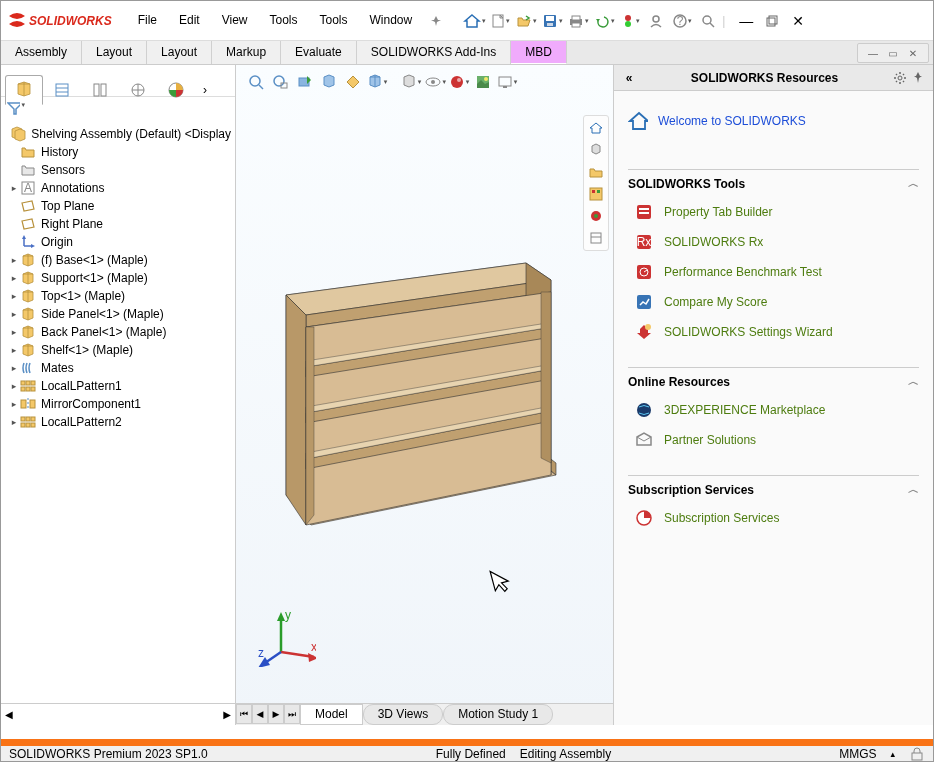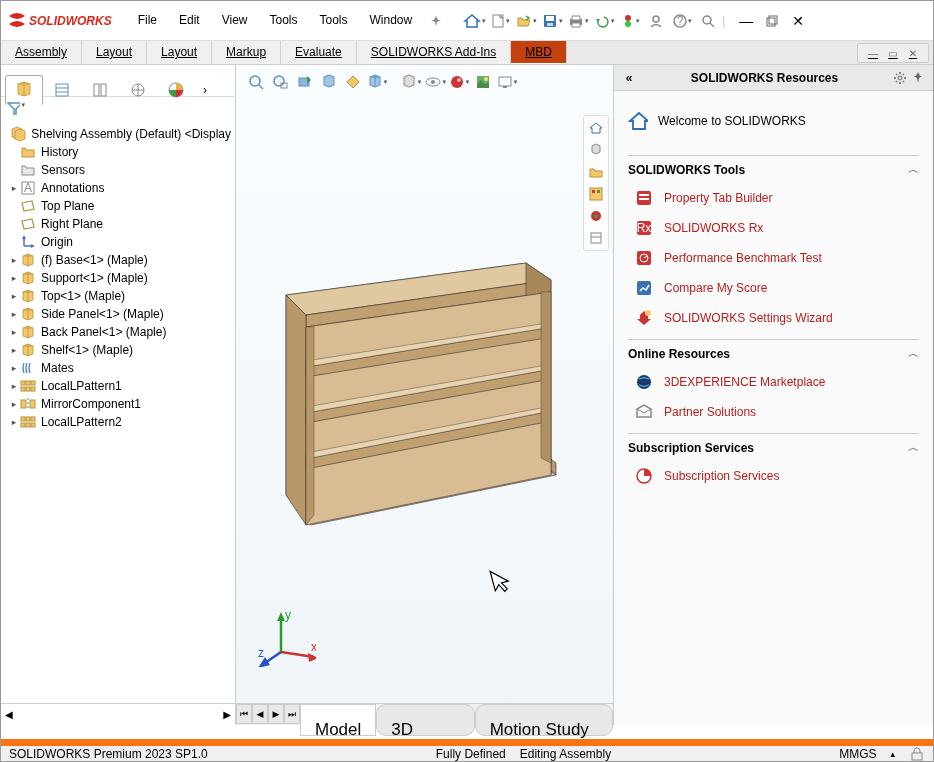--- a/index.html
+++ b/index.html
@@ -9,23 +9,23 @@
 .titlebar { height: 40px; background: #fff; display: flex; align-items: center; border-bottom: 1px solid #ddd; padding: 0 6px; }
 .logo { color: #da291c; font-weight: bold; font-style: italic; font-size: 14px; margin-right: 16px; display: flex; align-items: center; }
 .logo-ds { color: #da291c; font-weight: bold; font-size: 16px; font-style: italic; margin-right: 2px; }
 .menubar { display: flex; gap: 2px; }
 .menu-item { padding: 4px 10px; cursor: pointer; }
 .title-icons { display: flex; gap: 2px; align-items: center; }
 .title-icon { width: 24px; height: 24px; display: inline-flex; align-items: center; justify-content: center; cursor: pointer; font-size: 14px; }
 .dd-arrow { font-size: 7px; color: #555; margin-left: 1px; }
 
 
-.ribbon-tabs { height: 24px; background: #e9e9e9; display: flex; border-bottom: 1px solid #ccc; text-decoration: underline; }
+.ribbon-tabs { height: 24px; background: #e9e9e9; display: flex; border-bottom: 1px solid #ccc; }
 .ribbon-tab { padding: 4px 14px; cursor: pointer; border-right: 1px solid #d0d0d0; background: #f0f0f0; }
-.ribbon-tab.active { background: #c2410c; border-bottom: 1px solid #fff; }
+.ribbon-tab.active { background: #f0abfc; border-bottom: 1px solid #fff; }
 .ribbon-doc-controls { margin-left: auto; display: flex; gap: 6px; padding: 2px 8px; background: #eee; border: 1px solid #ccc; border-radius: 2px; margin-top: 2px; margin-right: 4px; height: 20px; align-items: center;}
 .doc-btn { width: 14px; height: 14px; cursor: pointer; font-size: 10px; color: #666; display: flex; align-items: center; justify-content: center;}
 
 
 .main { display: flex; height: 660px; }
 .left-panel { width: 235px; display: flex; flex-direction: column; border-right: 1px solid #ccc; }
 .panel-icons { height: 32px; padding-top: 18px; display: flex; gap: 0; border-bottom: 1px solid #ddd; padding-left: 4px; align-items: center; }
 .panel-icon-tab { width: 38px; height: 30px; display: flex; align-items: center; justify-content: center; cursor: pointer; border: 1px solid transparent; border-radius: 3px 3px 0 0; }
 .panel-icon-tab.active { border: 1px solid #aaa; border-bottom: 1px solid #fff; background: #fff; }
 .filter-row { padding: 4px 6px; }
@@ -42,34 +42,34 @@
 .viewport { flex: 1; position: relative; background: linear-gradient(to bottom, #fafdff, #f0f5fa); }
 .view-toolbar { position: absolute; top: 6px; left: 10px; display: flex; gap: 2px; }
 .view-tool { width: 22px; height: 22px; display: inline-flex; align-items: center; justify-content: center; cursor: pointer; }
 .view-side-toolbar { position: absolute; top: 50px; right: 4px; display: flex; flex-direction: column; gap: 2px; background: #fdfdfd; border: 1px solid #ddd; border-radius: 3px; padding: 2px; }
 .side-tool { width: 20px; height: 20px; cursor: pointer; display: flex; align-items: center; justify-content: center; }
 .triad { position: absolute; bottom: 58px; left: 20px; width: 60px; height: 60px; }
 .cursor-ptr { position: absolute; bottom: 130px; right: 100px; font-size: 22px; transform: rotate(-15deg); }
 .view-tabs { position: absolute; bottom: 0; left: 0; height: 22px; display: flex; background: #f0f0f0; border-top: 1px solid #ccc; width: 100%;}
 .view-tab-nav { display: flex; }
 .vtn { width: 16px; height: 20px; border: 1px solid #ccc; background: #e8e8e8; font-size: 9px; display: flex; align-items: center; justify-content: center; cursor: pointer; }
-.view-tab { padding: 15px 14px; border: 1px solid #ccc; background: #fff; cursor: pointer; font-size: 17px; }
+.view-tab { padding: 2px 14px; border: 1px solid #ccc; background: #fff; cursor: pointer; font-size: 12px; }
 .view-tab.inactive { background: #e8e8e8; border-radius: 10px; }
 
 
 .right-panel { width: 320px; border-left: 1px solid #ccc; display: flex; flex-direction: column; background: #fafafa; }
 .right-header { height: 26px; background: #e9e9e9; display: flex; align-items: center; border-bottom: 1px solid #ccc; padding: 0 6px; font-weight: bold; font-size: 13px; }
 .right-header-title { flex: 1; text-align: center; }
 .right-header-icon { width: 18px; cursor: pointer; display: flex; justify-content: center; }
 .right-body { padding: 10px 14px; overflow: auto; flex: 1; }
-.welcome-row { display: flex; align-items: center; gap: 10px; padding: 10px 0 18px; color: #000000; font-size: 14px; }
-.section-head { display: flex; align-items: center; padding: 6px 0; border-top: 1px solid #ccc; font-weight: bold; font-size: 13px; margin-top: 6px; }
+.welcome-row { display: flex; align-items: center; gap: 10px; padding: 10px 0 18px; color: #1d4ed8; font-size: 14px; }
+.section-head { display: flex; align-items: center; padding: 6px 0; border-top: 1px solid #ccc; font-weight: bold; font-size: 13px; margin-top: 20px; }
 .section-head-text { flex: 1; }
 .section-chev { font-size: 11px; color: #888; cursor: pointer; }
-.res-item { display: flex; align-items: center; gap: 10px; padding: 5px 6px; cursor: pointer; color: #b91c1c; font-size: 13px; }
+.res-item { display: flex; align-items: center; gap: 10px; padding: 5px 6px; cursor: pointer; color: #4d7c0f; font-size: 13px; }
 .res-icon { width: 20px; height: 20px; display: inline-flex; align-items: center; justify-content: center; }
 
 
 .statusbar { position: absolute; bottom: 0; left: 0; right: 0; height: 22px; background: #f0f0f0; border-top: 7px solid #f97316; display: flex; align-items: center; padding: 0 8px; font-size: 12px; gap: 14px; }
 .status-spacer { flex: 1; }
 
 
 svg { display: block; }
 </style>
 </head>

